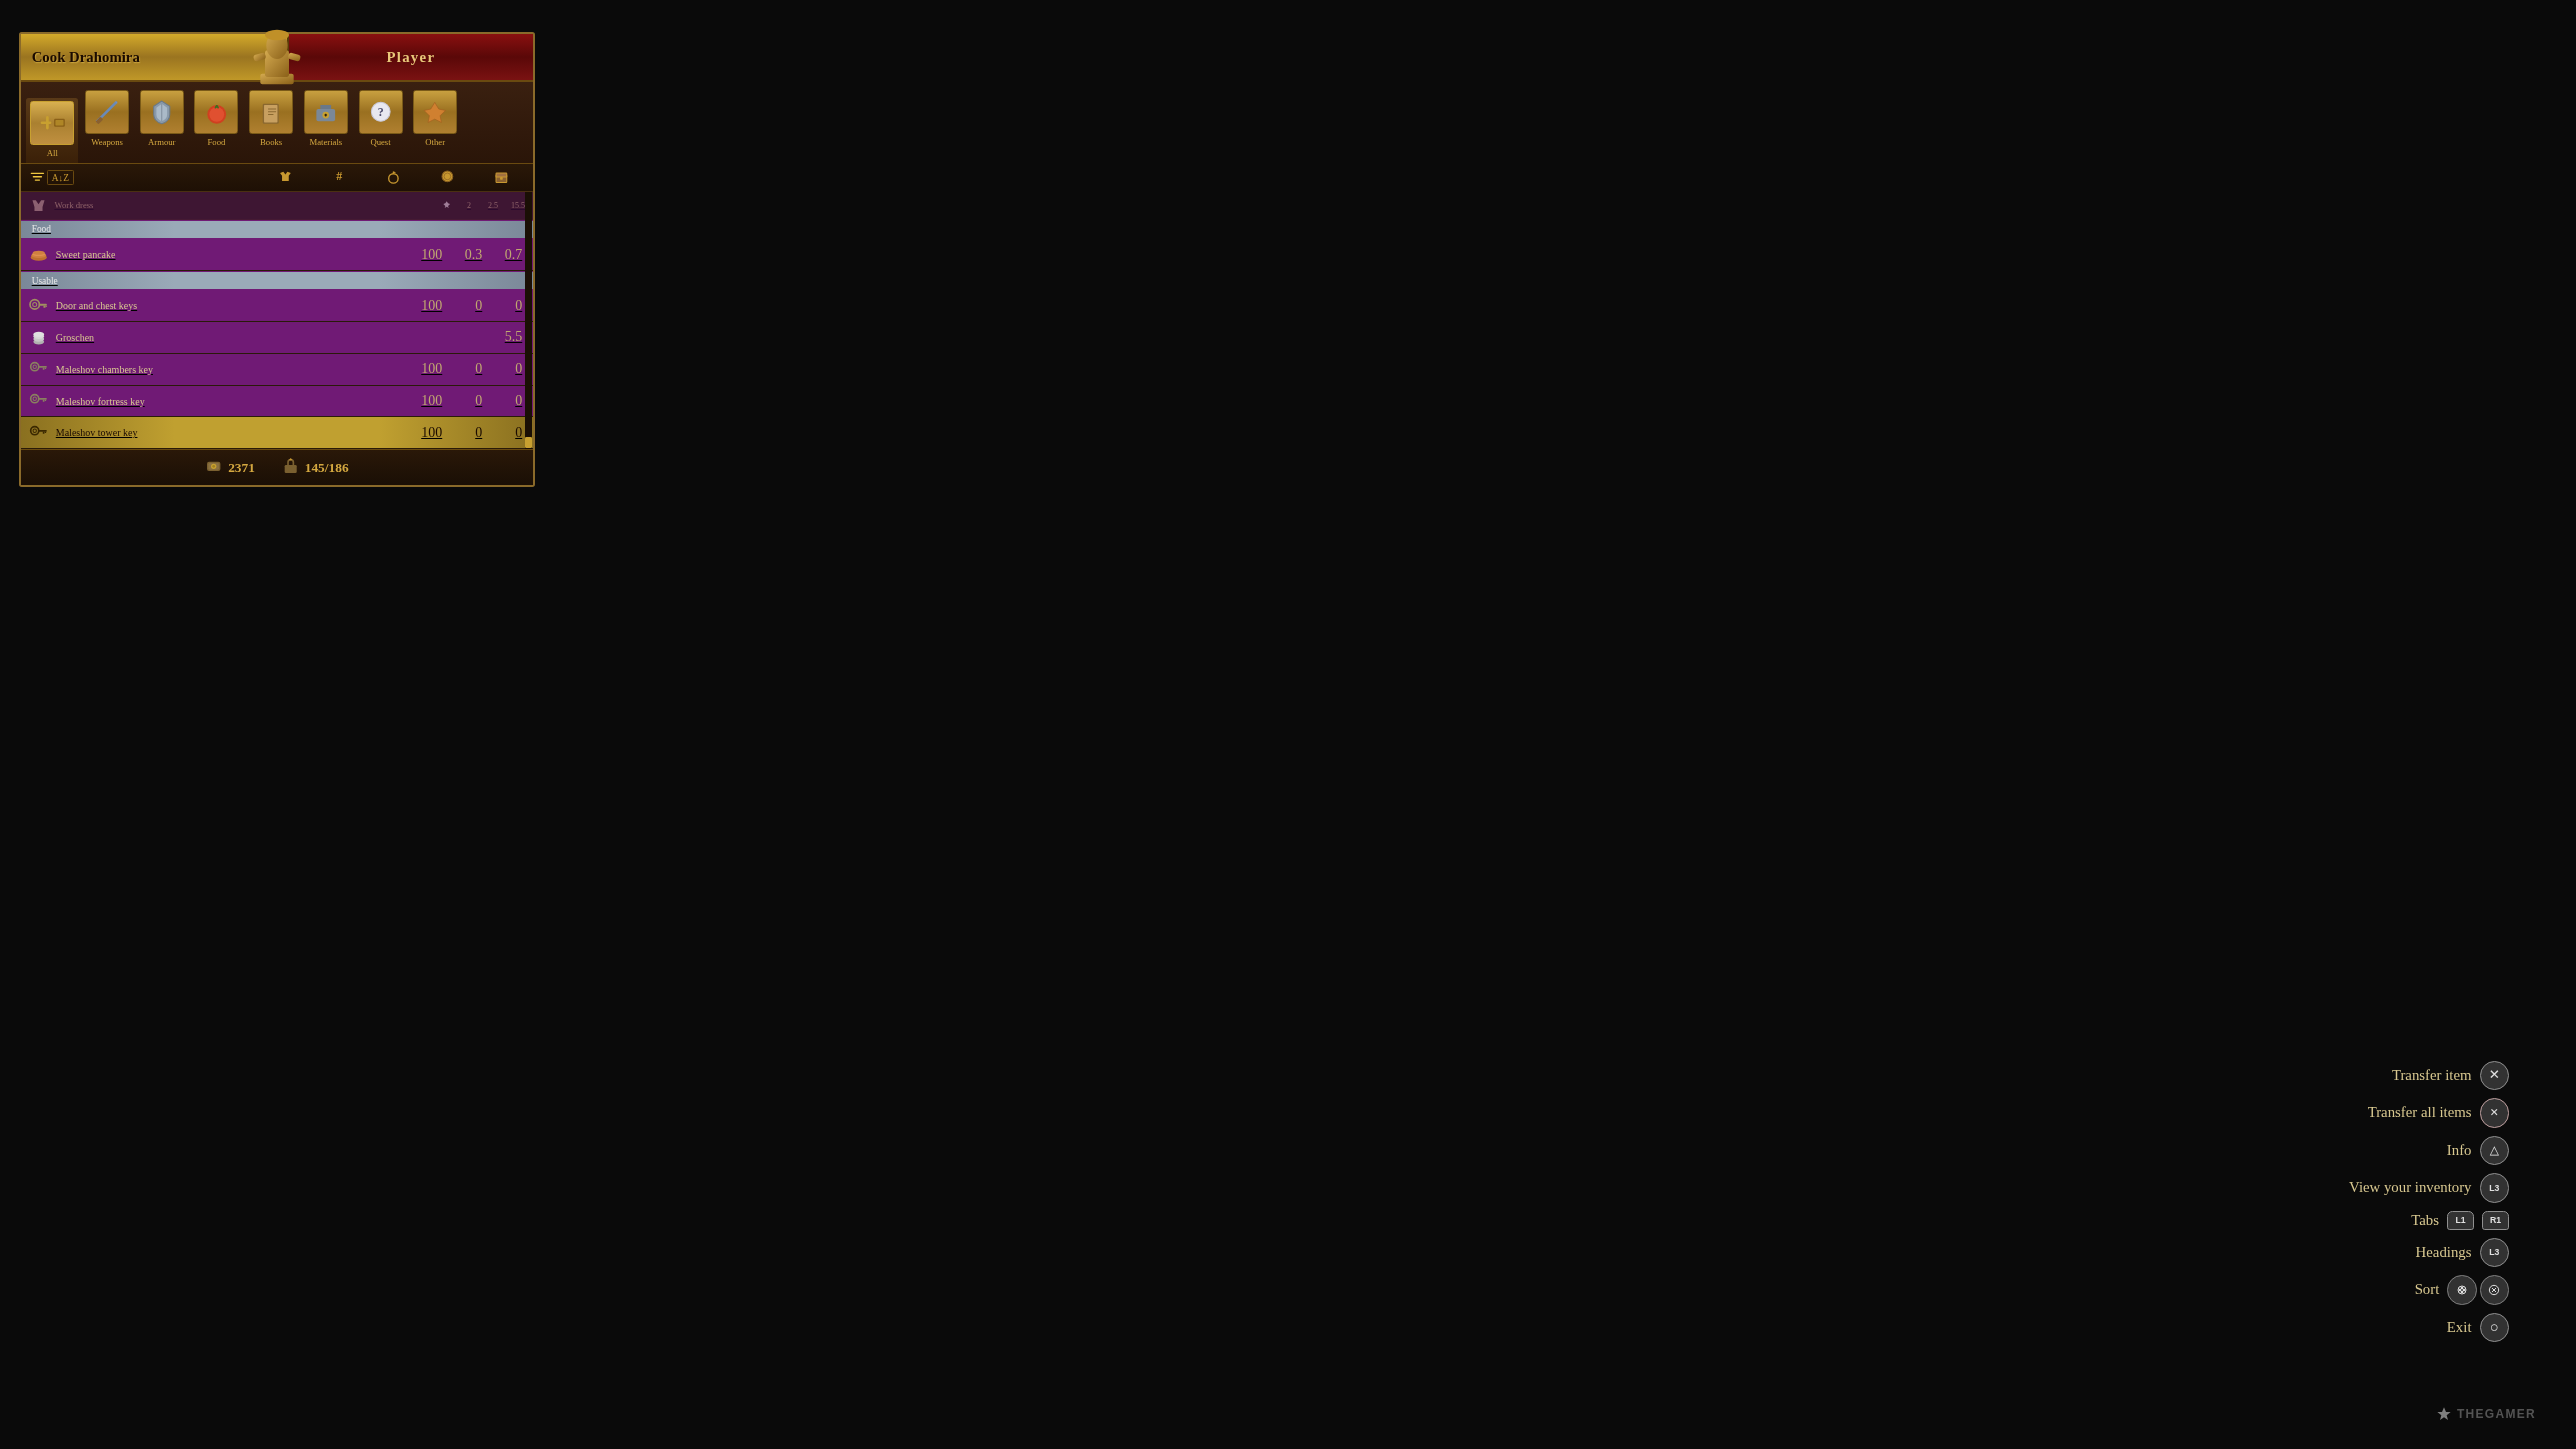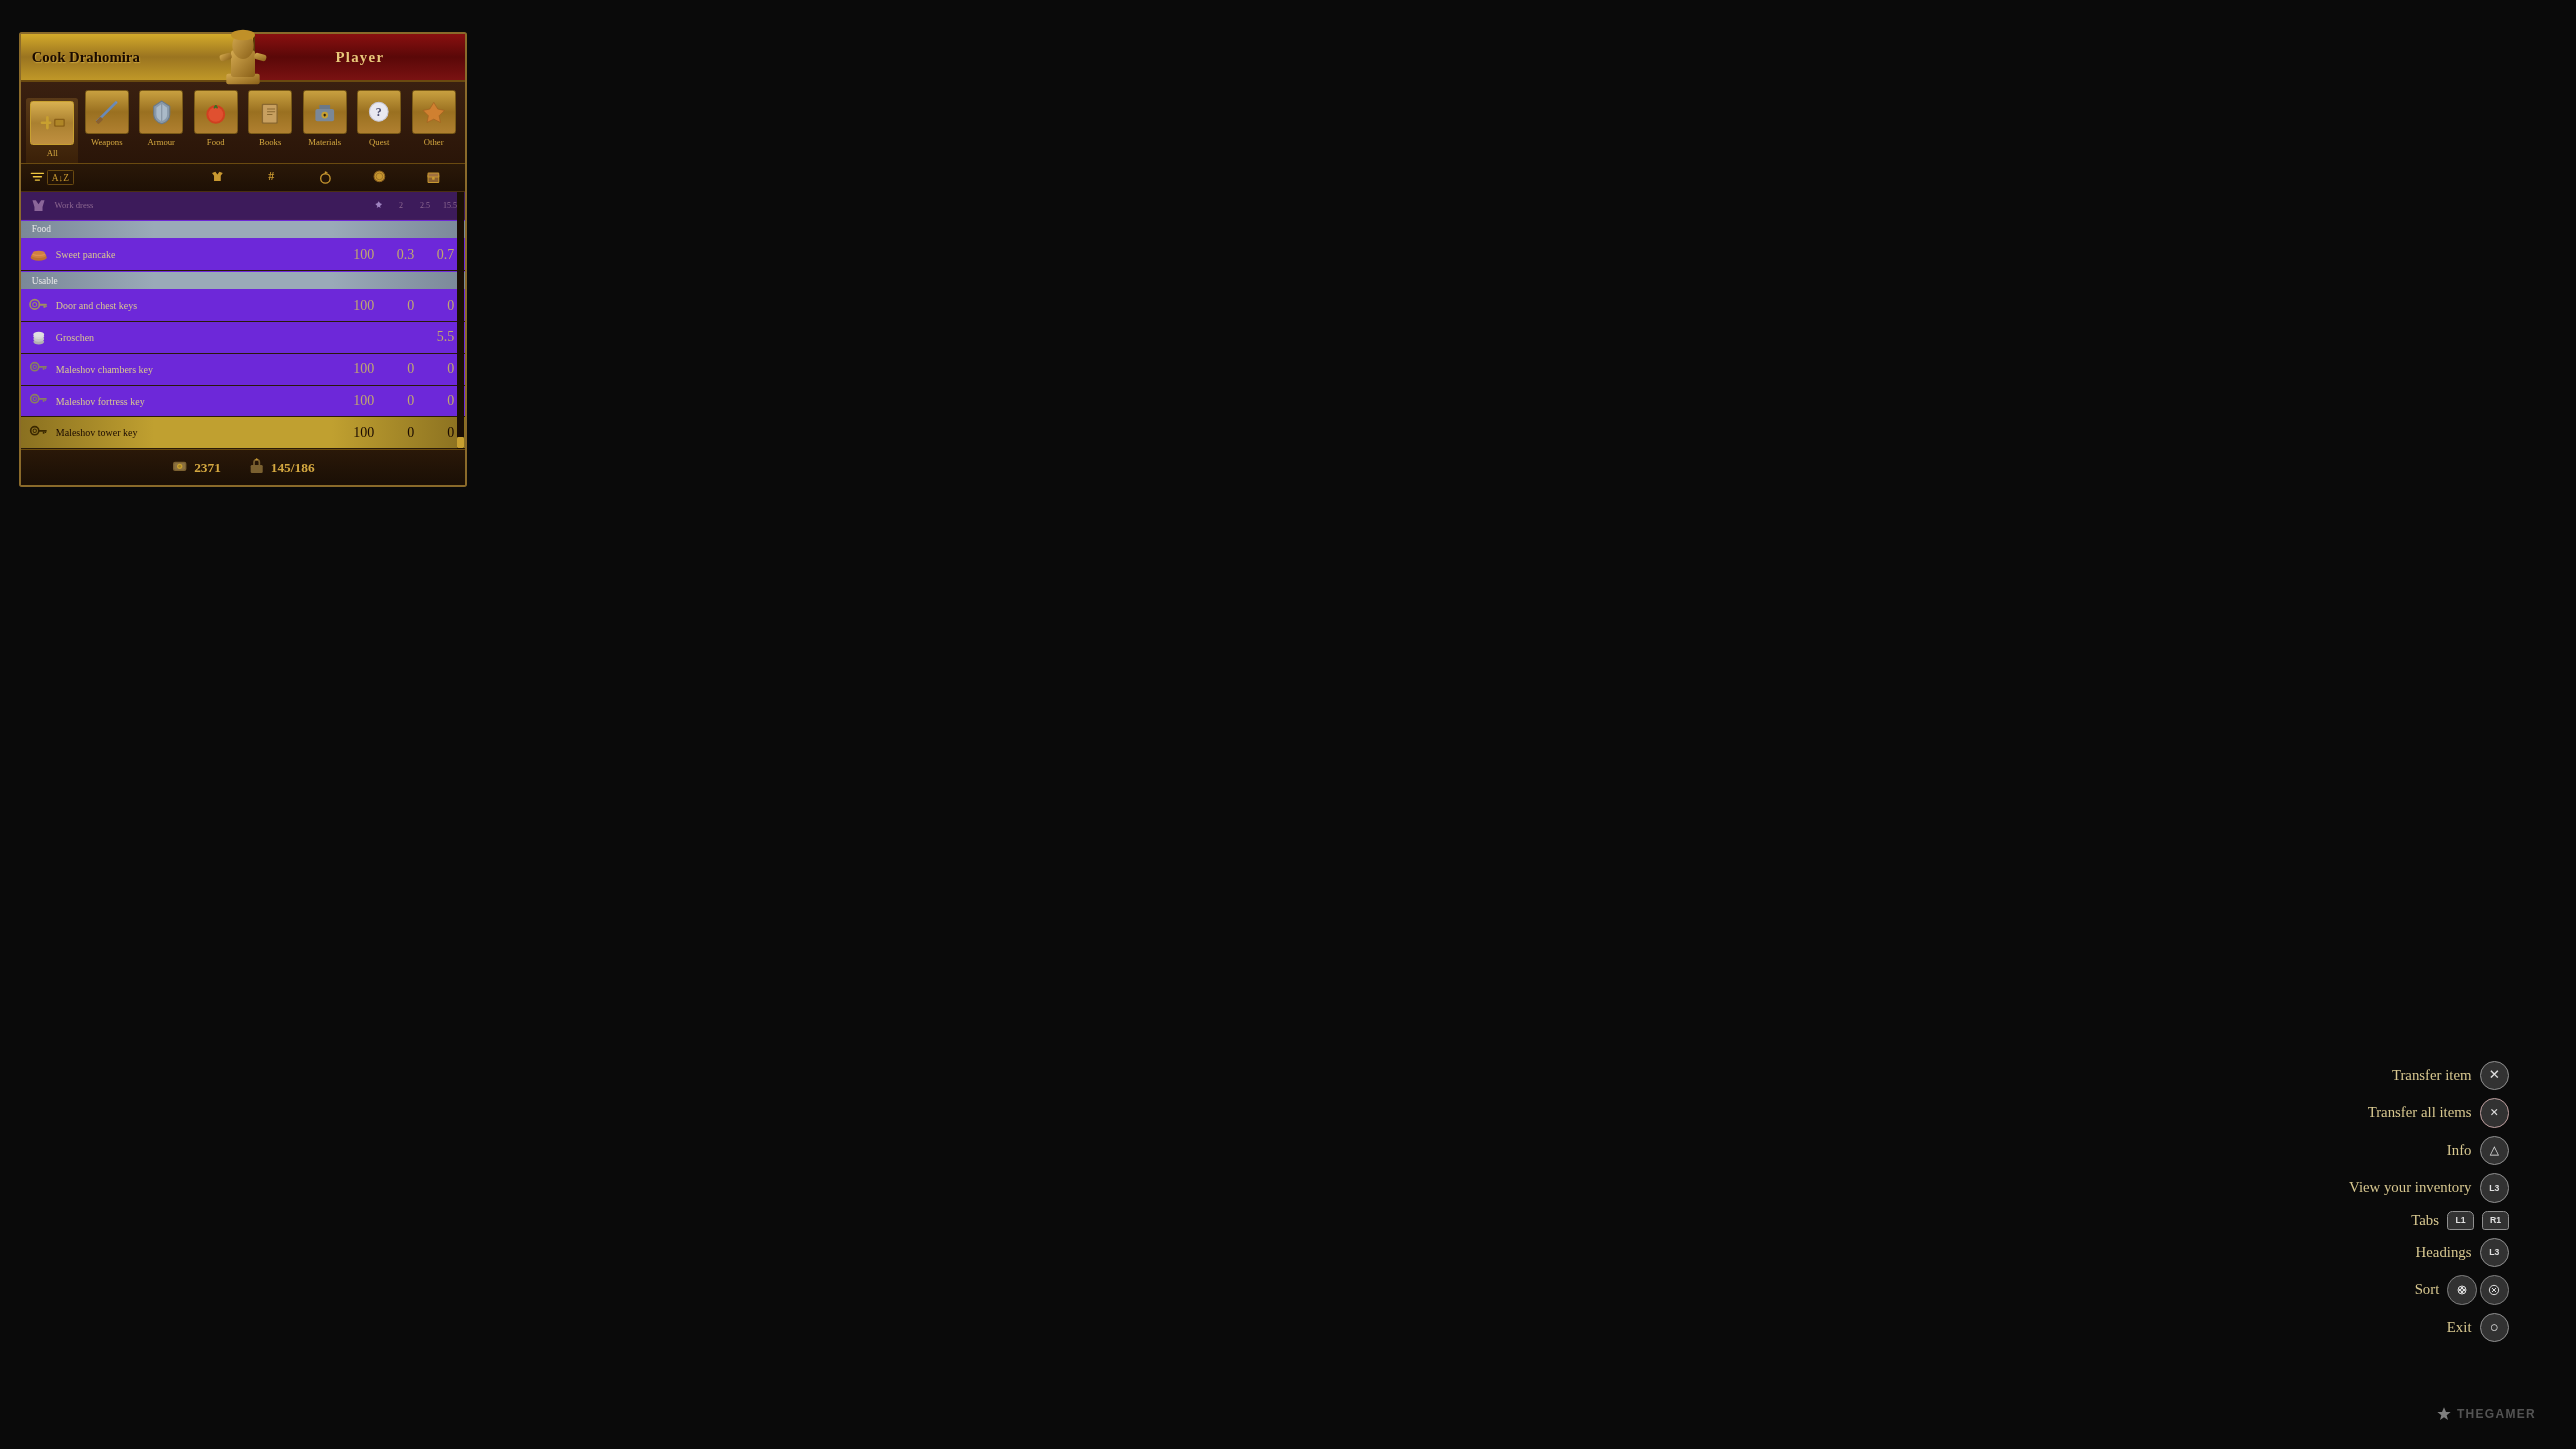--- a/index.html
+++ b/index.html
@@ -10,21 +10,21 @@
       font-family: 'Georgia', serif;
       overflow: hidden;
       position: relative;
     }
 
     
     .inventory-panel {
       position: absolute;
       left: 19px;
       top: 32px;
-      width: 448px;
+      width: 516px;
       background: #1a0f0a;
       border: 2px solid #8a6a2a;
       border-radius: 2.7px;
     }
 
     
     .panel-header {
       display: flex;
       align-items: stretch;
       background: linear-gradient(180deg, #c9a227 0%, #8a6a18 40%, #b8901e 100%);
@@ -136,25 +136,26 @@
     .sort-bar {
       background: linear-gradient(180deg, #2a1808 0%, #1e1005 100%);
       display: flex;
       align-items: center;
       padding: 4px 6.7px;
       border-bottom: 0.7px solid #4a3010;
     }
 
     
     .item-list {
-      background: #6d28d9;
+      background: #701a75;
       min-height: 255px;
       max-height: 282px;
       overflow: hidden;
       position: relative;
+      text-decoration: underline;
     }
 
     .section-header {
       background: linear-gradient(90deg, #7a8898 0%, #9aaab8 30%, #9aaab8 70%, #7a8898 100%);
       padding: 3.4px 10.7px;
       font-size: 9.4px;
       color: #e8e8e8;
       font-family: 'Georgia', serif;
       display: flex;
       align-items: center;

